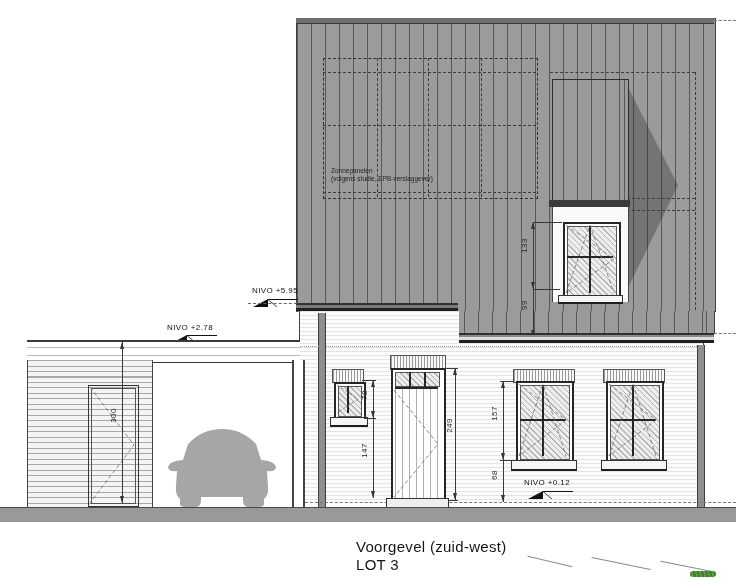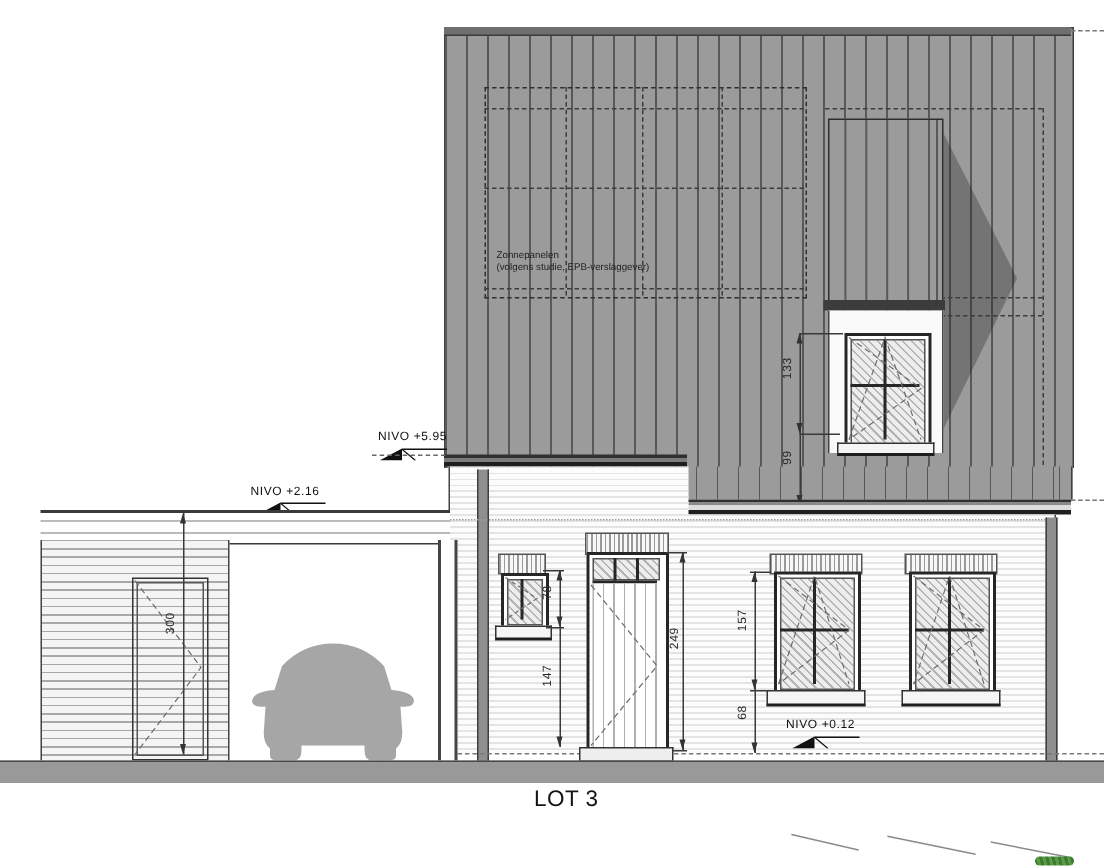--- a/index.html
+++ b/index.html
@@ -181,21 +181,21 @@
   <div class="abs dim-label dim-vlab" style="left:491px;top:470px;">68</div>
 
   <div class="abs lvl" style="left:252px;top:287px;">NIVO  +5.95</div>
   <svg class="abs" width="46" height="10" style="left:253px;top:297px;">
     <polygon points="0,10 15,2 15,10" fill="#111"></polygon>
     <line x1="15" y1="2.5" x2="45" y2="2.5" stroke="#111" stroke-width="1"></line>
     <line x1="15" y1="2.5" x2="24" y2="10" stroke="#111" stroke-width="0.8"></line>
   </svg>
   <div class="abs dlh" style="left:248px;top:303px;width:49px;border-top-color:#666;"></div>
 
-  <div class="abs lvl" style="left:167px;top:324px;">NIVO  +2.16</div>
+  <div class="abs lvl" style="left:167px;top:324px;">NIVO  +2.78</div>
   <svg class="abs" width="46" height="10" style="left:172px;top:333px;">
     <polygon points="0,10 15,2 15,10" fill="#111"></polygon>
     <line x1="15" y1="2.5" x2="45" y2="2.5" stroke="#111" stroke-width="1"></line>
     <line x1="15" y1="2.5" x2="24" y2="10" stroke="#111" stroke-width="0.8"></line>
   </svg>
 
   <div class="abs lvl" style="left:524px;top:479px;">NIVO  +0.12</div>
   <svg class="abs" width="46" height="10" style="left:528px;top:489px;">
     <polygon points="0,10 15,2 15,10" fill="#111"></polygon>
     <line x1="15" y1="2.5" x2="45" y2="2.5" stroke="#111" stroke-width="1"></line>
@@ -224,15 +224,16 @@
   </svg>
 
   <div class="abs" style="left:0;top:507px;width:736px;height:14px;background:#999;border-top:1px solid #4a4a4a;"></div>
 
   <div class="abs" style="left:527px;top:561px;width:46px;height:1px;background:#8a8a8a;transform:rotate(13deg);"></div>
   <div class="abs" style="left:591px;top:563px;width:60px;height:1px;background:#8a8a8a;transform:rotate(11.5deg);"></div>
   <div class="abs" style="left:660px;top:566px;width:54px;height:1px;background:#8a8a8a;transform:rotate(11deg);"></div>
   <div class="abs" style="left:690px;top:571px;width:26px;height:6px;border-radius:3px;
               background:repeating-linear-gradient(75deg,#3e7a30 0 2px,#5a9b45 2px 4px);"></div>
 
-  <div class="abs title-text" style="left:356px;top:524px;">LOT 3</div>
+  <div class="abs title-text" style="left:356px;top:538px;">Voorgevel  (zuid-west)</div>
+  <div class="abs title-text" style="left:356px;top:556px;">LOT 3</div>
 
 </div>
 
 </body></html>

